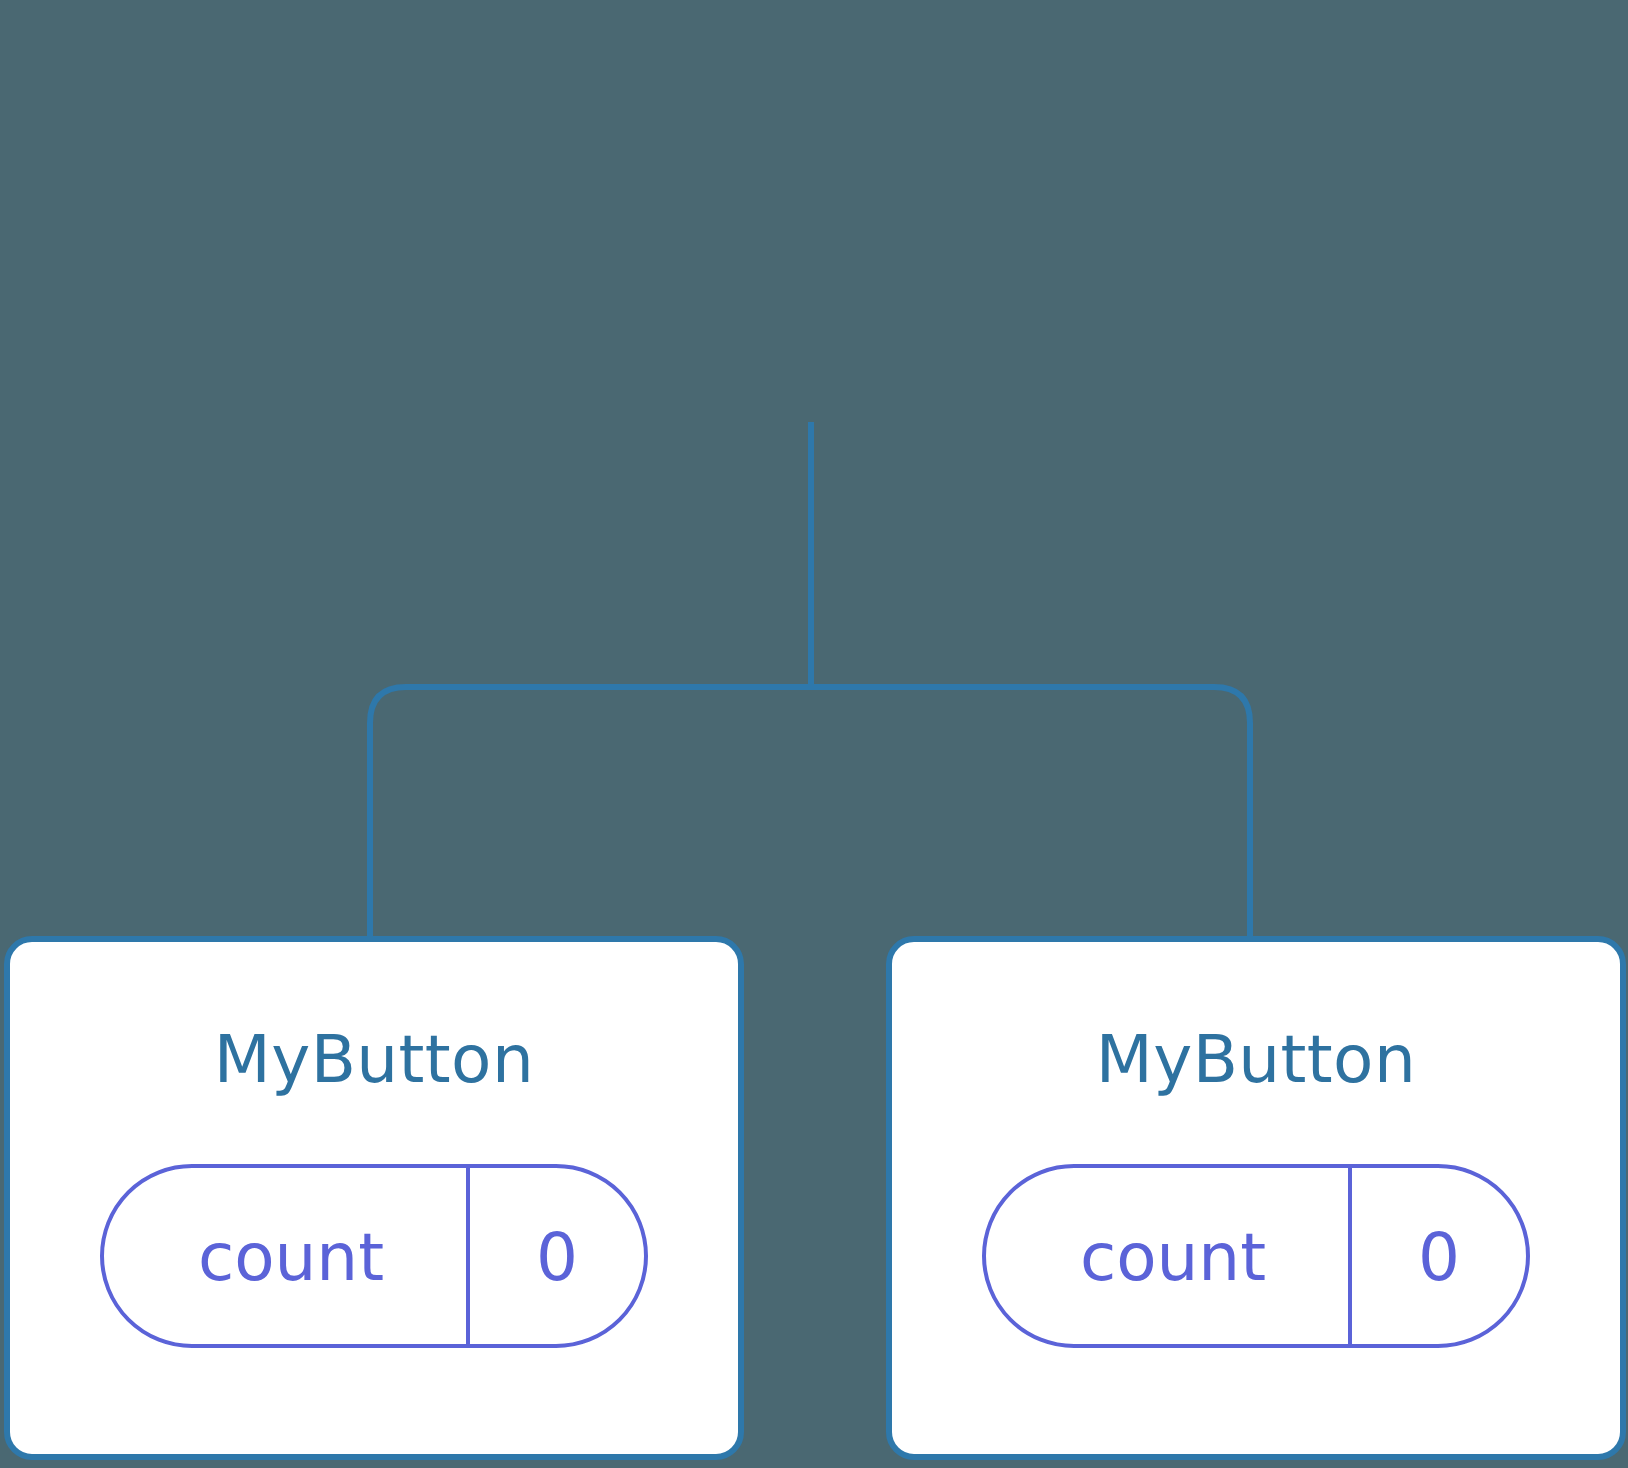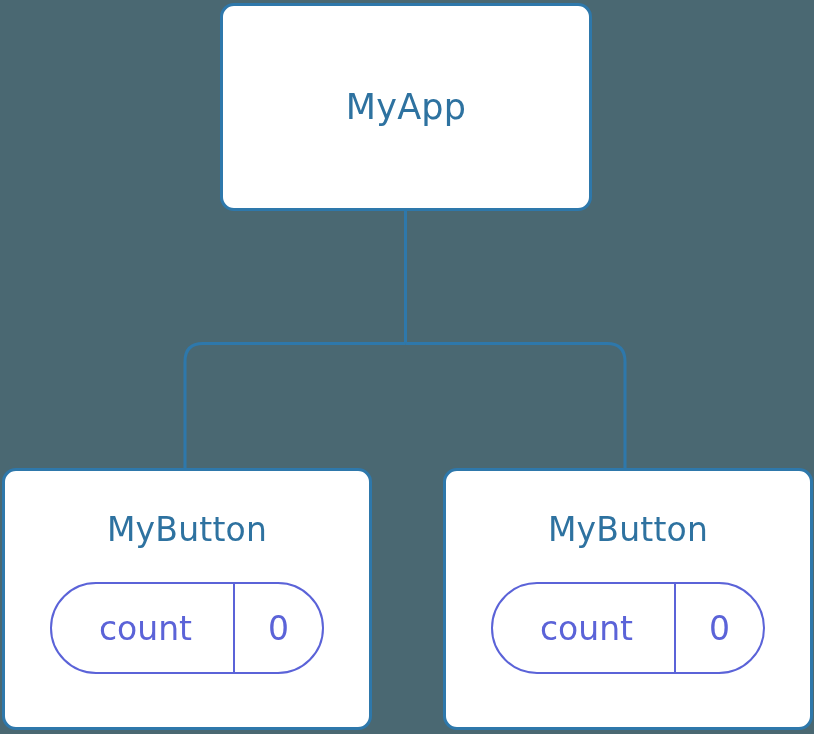--- a/index.html
+++ b/index.html
@@ -122,23 +122,20 @@
 
   <svg id="connectors" viewBox="0 0 814 734" width="814" height="734" fill="none" xmlns="http://www.w3.org/2000/svg" aria-hidden="true">
 
     <path d="M 405.5 211 L 405.5 343.5" stroke="#2e78ab" stroke-width="3" stroke-linecap="butt"></path>
 
     <path d="M 405.5 343.5 L 203 343.5 Q 185 343.5 185 361.5 L 185 469" stroke="#2e78ab" stroke-width="3" stroke-linecap="butt"></path>
 
     <path d="M 405.5 343.5 L 607 343.5 Q 625 343.5 625 361.5 L 625 469" stroke="#2e78ab" stroke-width="3" stroke-linecap="butt"></path>
   </svg>
 
-  <div class="node node-root">
-    <div class="node-title">MyApp</div>
-  </div>
 
   <div class="node node-child node-child-left">
     <div class="node-title">MyButton</div>
     <div class="state-pill">
       <div class="pill-key">count</div>
       <div class="pill-value">0</div>
     </div>
   </div>
 
   <div class="node node-child node-child-right">

